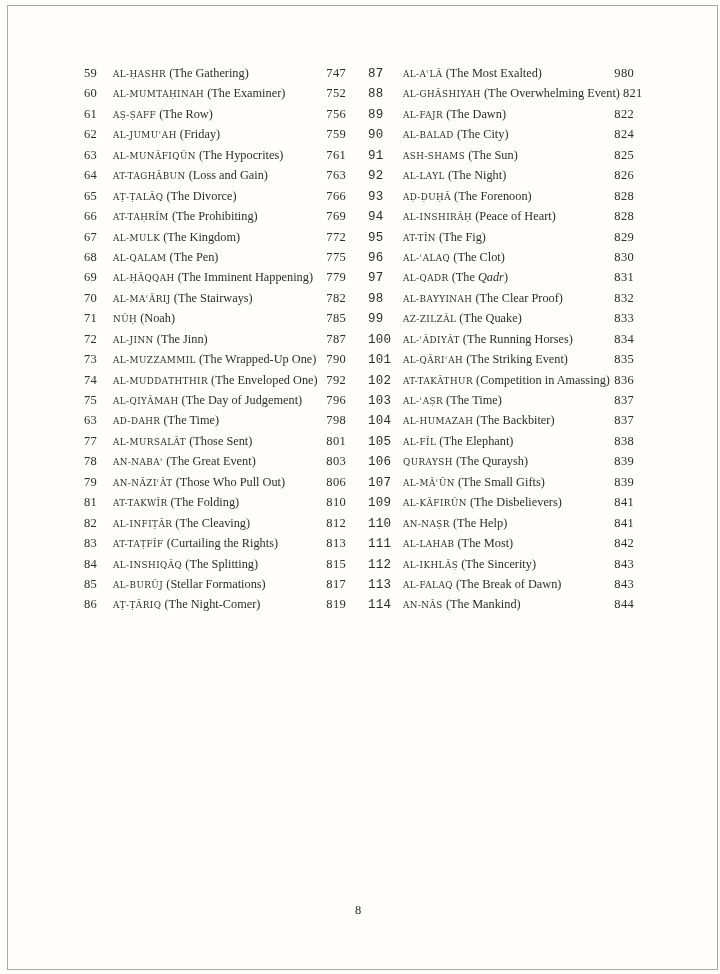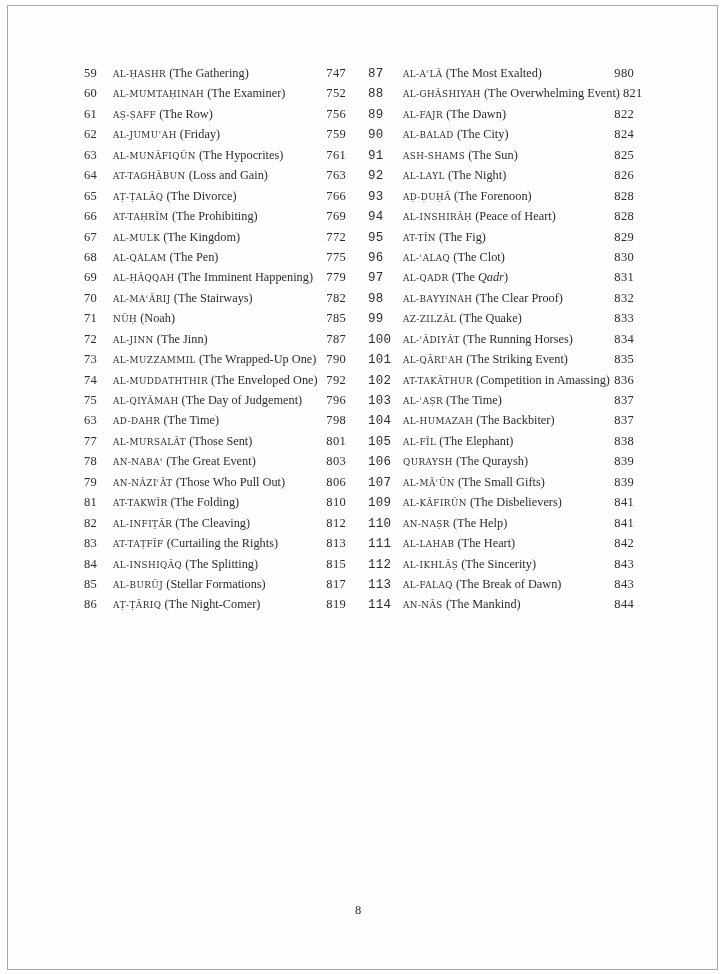--- a/index.html
+++ b/index.html
@@ -336,21 +336,21 @@
           <span class="row-text"><span class="surah-name">AL-KĀFIRŪN</span><span class="surah-desc"><span> (The Disbelievers)</span></span></span>
           <span class="row-page">841</span>
         </div>
         <div class="toc-row">
           <span class="row-num">110</span>
           <span class="row-text"><span class="surah-name">AN-NAṢR</span><span class="surah-desc"><span> (The Help)</span></span></span>
           <span class="row-page">841</span>
         </div>
         <div class="toc-row">
           <span class="row-num">111</span>
-          <span class="row-text"><span class="surah-name">AL-LAHAB</span><span class="surah-desc"><span> (The Heart)</span></span></span>
+          <span class="row-text"><span class="surah-name">AL-LAHAB</span><span class="surah-desc"><span> (The Most)</span></span></span>
           <span class="row-page">842</span>
         </div>
         <div class="toc-row">
           <span class="row-num">112</span>
           <span class="row-text"><span class="surah-name">AL-IKHLĀṢ</span><span class="surah-desc"><span> (The Sincerity)</span></span></span>
           <span class="row-page">843</span>
         </div>
         <div class="toc-row">
           <span class="row-num">113</span>
           <span class="row-text"><span class="surah-name">AL-FALAQ</span><span class="surah-desc"><span> (The Break of Dawn)</span></span></span>

